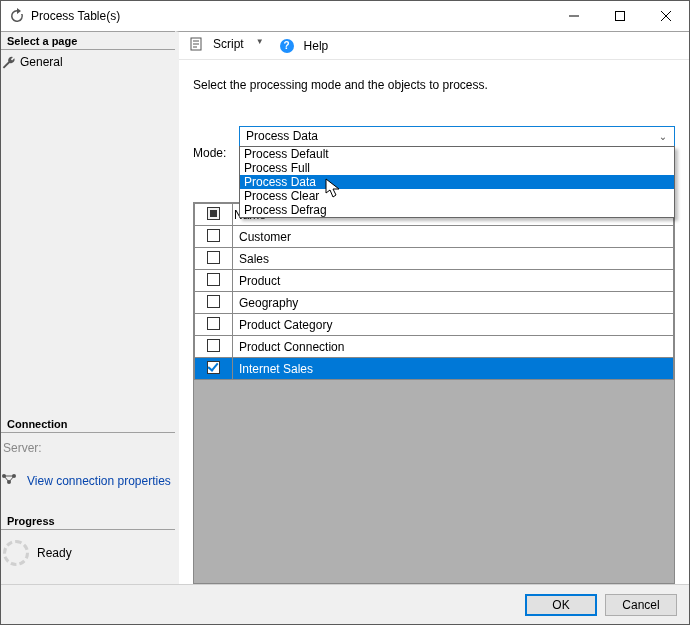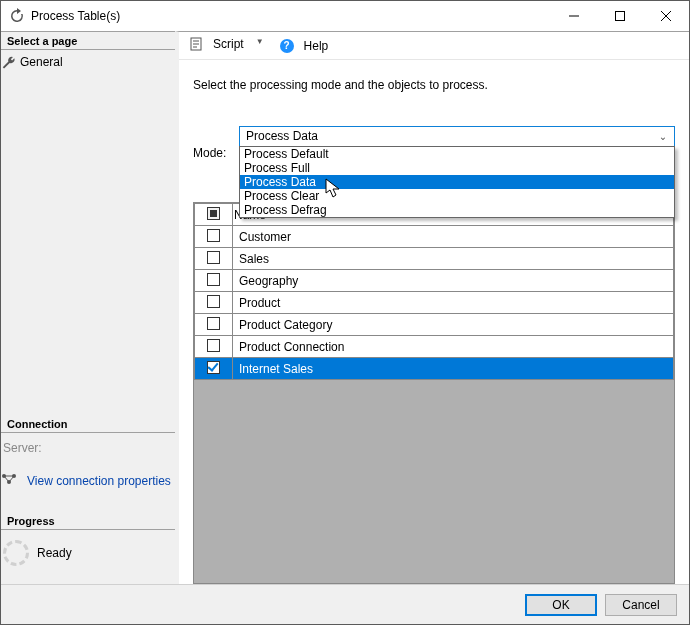--- a/index.html
+++ b/index.html
@@ -209,25 +209,25 @@
                 <tr>
                   <td class="chk-col"><span class="row-chk"></span></td>
                   <td>Customer</td>
                 </tr>
                 <tr>
                   <td class="chk-col"><span class="row-chk"></span></td>
                   <td>Sales</td>
                 </tr>
                 <tr>
                   <td class="chk-col"><span class="row-chk"></span></td>
+                  <td>Product</td>
+                </tr>
+                <tr>
+                  <td class="chk-col"><span class="row-chk"></span></td>
                   <td>Geography</td>
-                </tr>
-                <tr>
-                  <td class="chk-col"><span class="row-chk"></span></td>
-                  <td>Product</td>
                 </tr>
                 <tr>
                   <td class="chk-col"><span class="row-chk"></span></td>
                   <td>Product Category</td>
                 </tr>
                 <tr>
                   <td class="chk-col"><span class="row-chk"></span></td>
                   <td>Product Connection</td>
                 </tr>
                 <tr class="selected-row">

